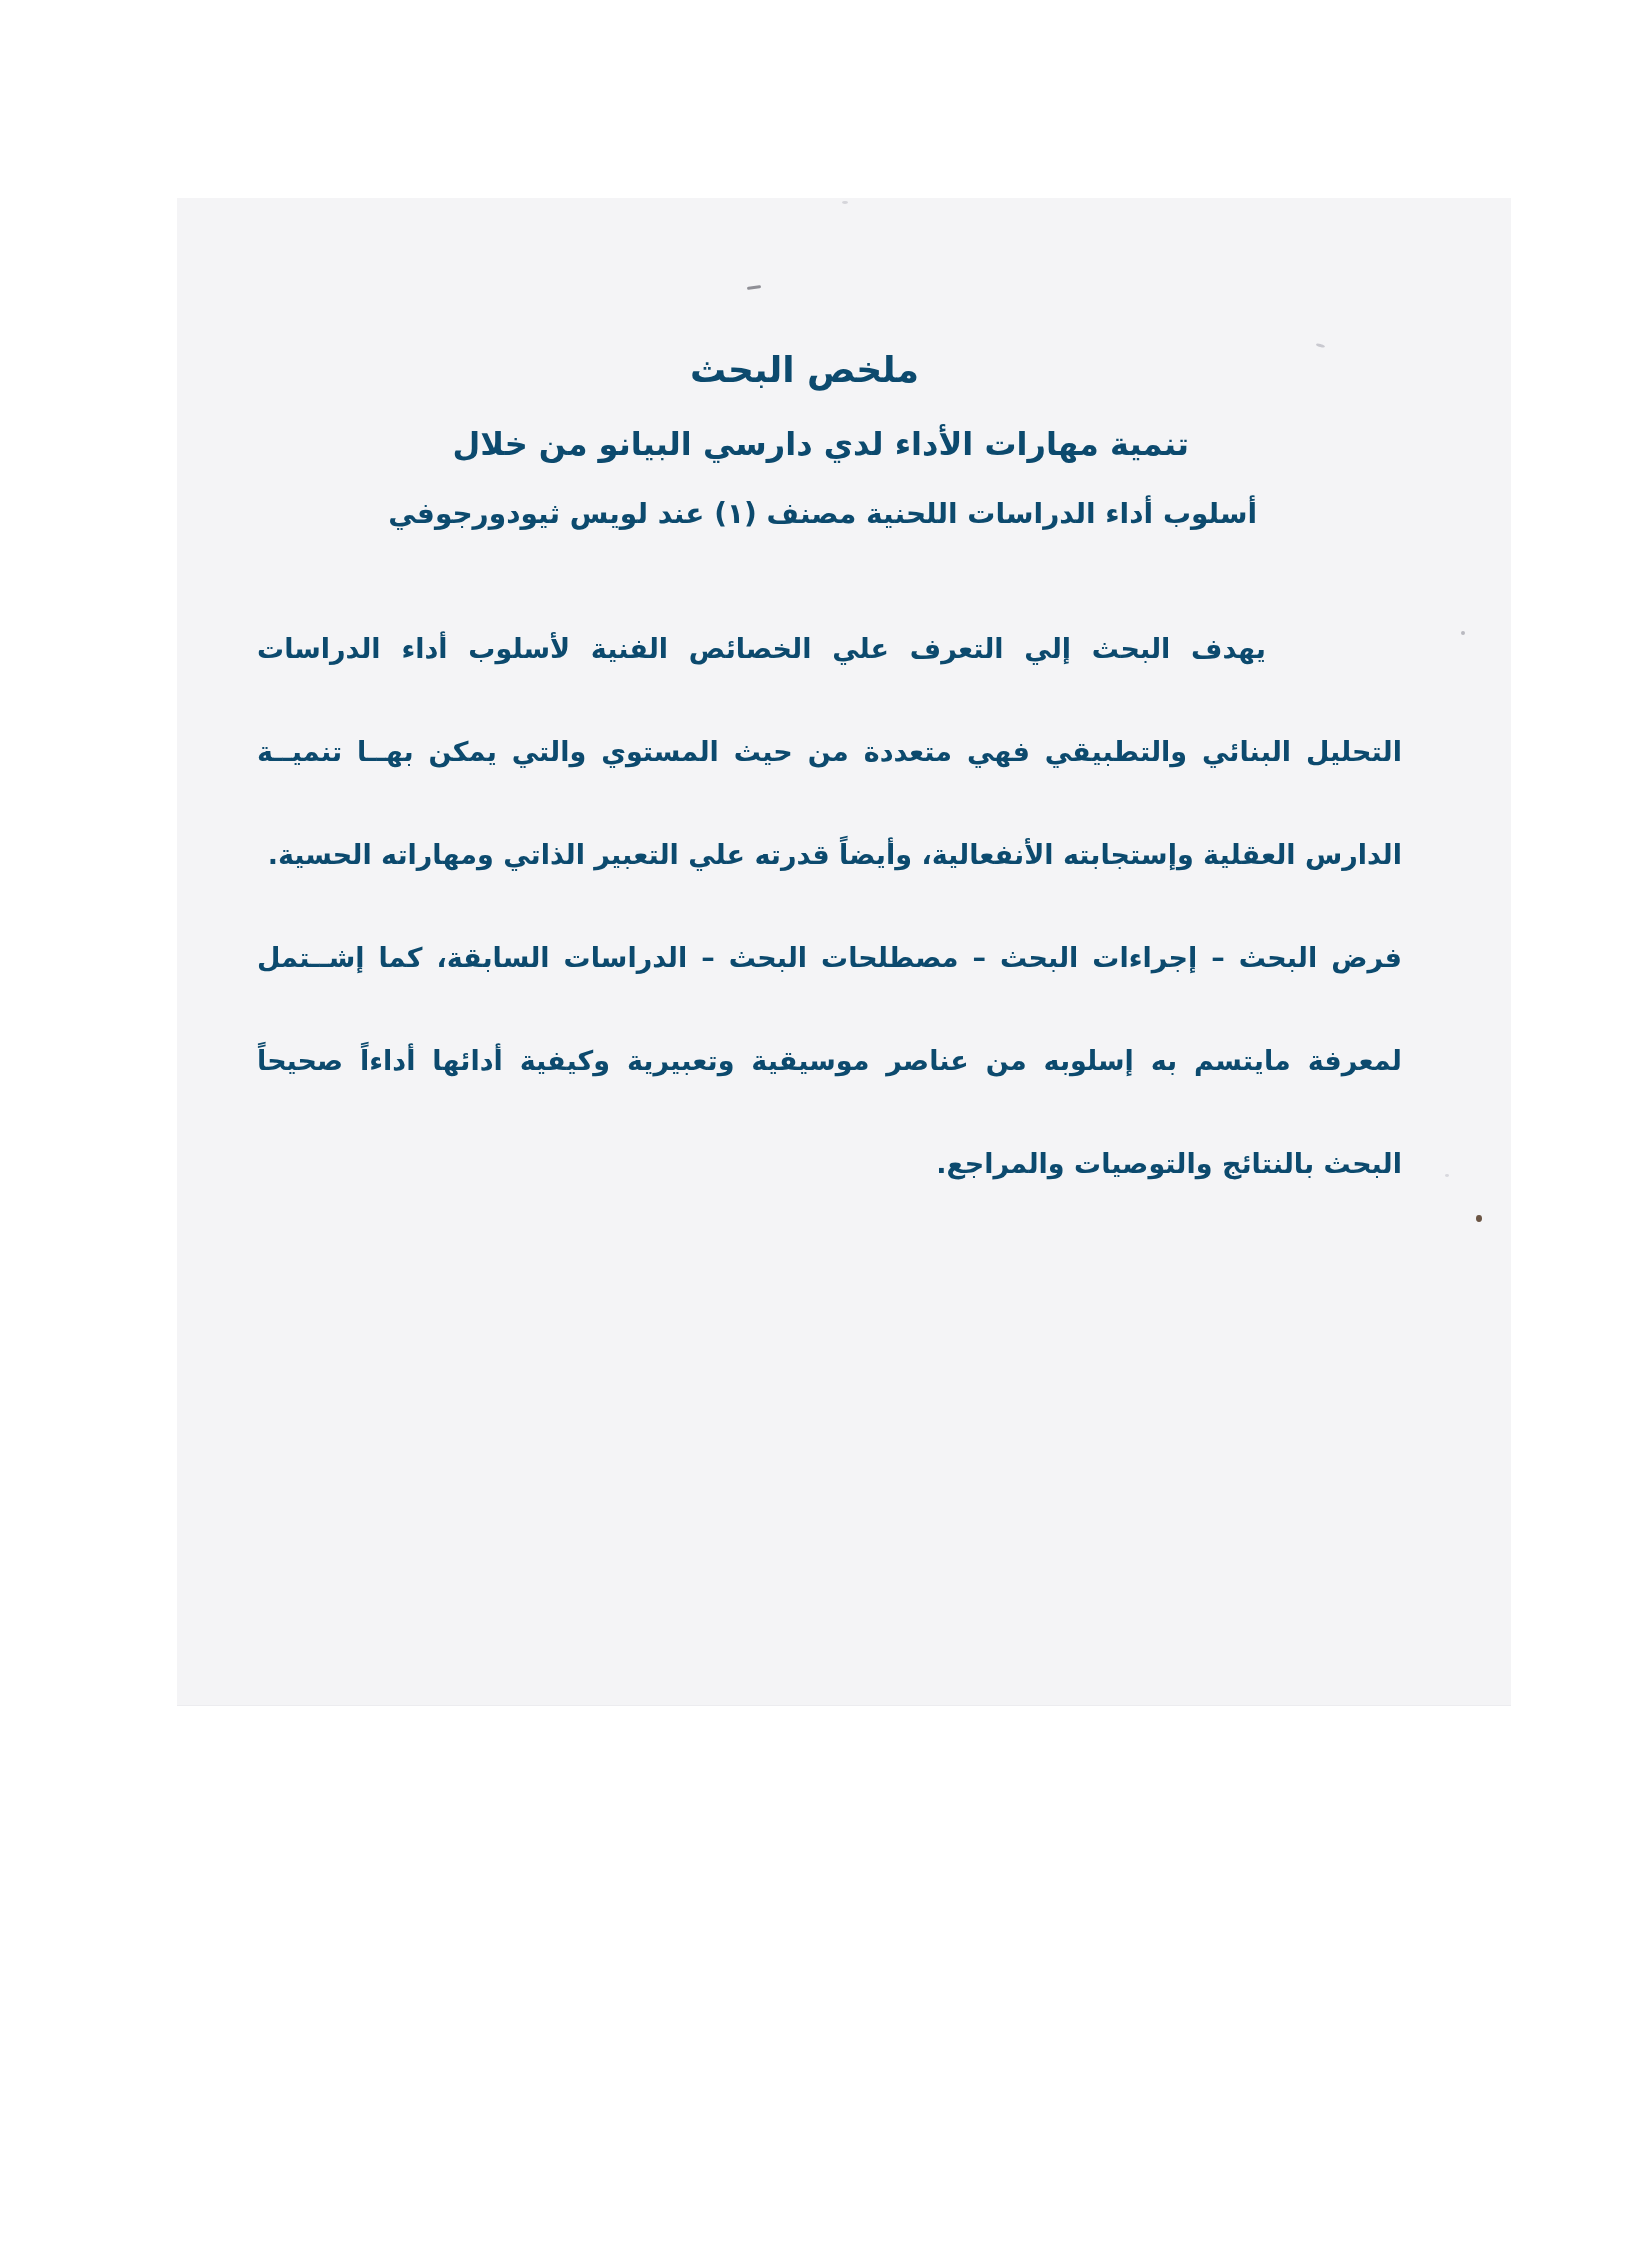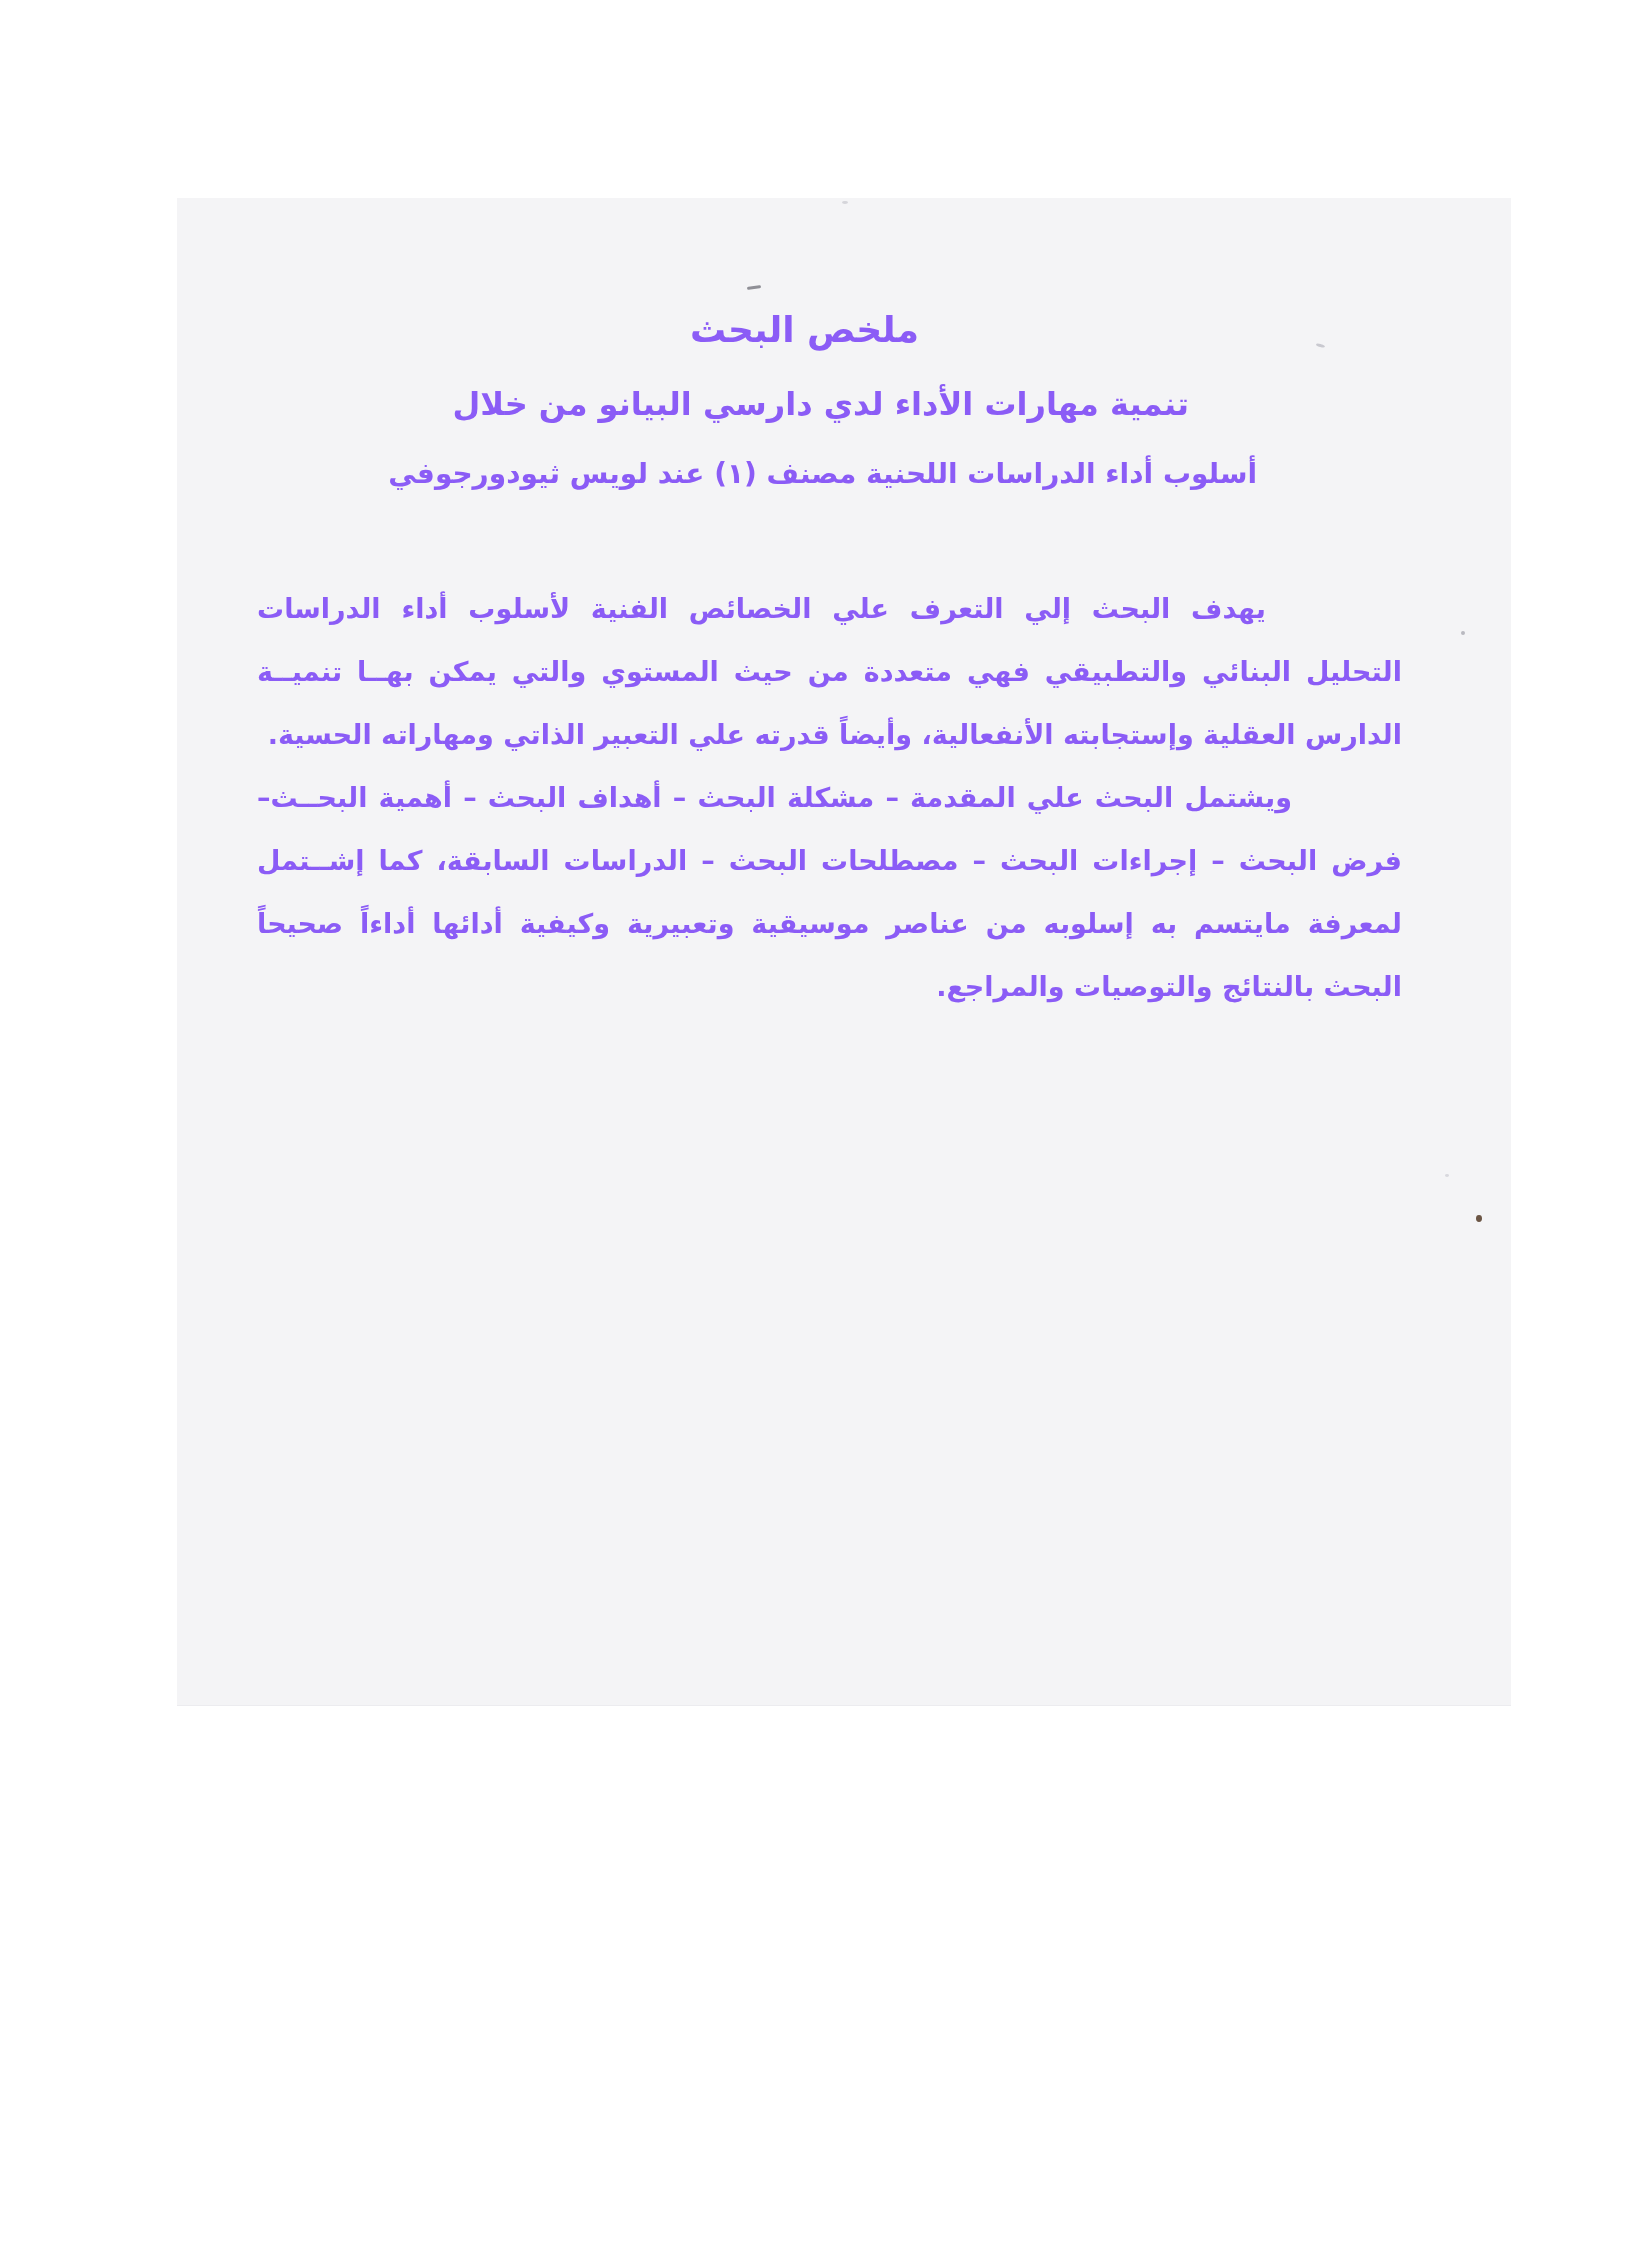--- a/index.html
+++ b/index.html
@@ -18,21 +18,22 @@
   .paper {
     position: absolute;
     left: 177px;
     top: 198px;
     width: 1334px;
     height: 1507px;
     background: #f4f4f6;
     border-bottom: 1.9px solid #ececef;
   }
   .ink {
-    color: #8b5cf6;
+    color: #0c4a6e;
+    margin-top: 40px;
   }
   .doc-title {
     position: absolute;
     left: 257px;
     top: 307px;
     width: 1145px;
     height: 45px;
     line-height: 45px;
     font-size: 36px;
     font-weight: bold;
@@ -126,18 +127,17 @@
 <div class="doc-title ink" lang="ar">ملخص البحث</div>
 
 <div class="doc-subtitle1 ink" lang="ar">تنمية مهارات الأداء لدي دارسي البيانو من خلال</div>
 
 <div class="doc-subtitle2 ink" lang="ar">أسلوب أداء الدراسات اللحنية مصنف (١) عند لويس ثيودورجوفي</div>
 
 <div class="body-block">
   <div class="body-line ink justify indent-a" lang="ar">يهدف البحث إلي التعرف علي الخصائص الفنية لأسلوب أداء الدراسات اللحنيــة</div>
   <div class="body-line ink justify" lang="ar">التحليل البنائي والتطبيقي فهي متعددة من حيث المستوي والتي يمكن بهــا تنميــة قــدرة</div>
   <div class="body-line ink right" lang="ar">الدارس العقلية وإستجابته الأنفعالية، وأيضاً قدرته علي التعبير الذاتي ومهاراته الحسية.</div>
-  <div class="body-line ink justify indent-b" lang="ar">ويشتمل البحث علي المقدمة – مشكلة البحث – أهداف البحث – أهمية البحــث–</div>
   <div class="body-line ink justify" lang="ar">فرض البحث – إجراءات البحث – مصطلحات البحث – الدراسات السابقة، كما إشــتمل</div>
   <div class="body-line ink justify" lang="ar">لمعرفة مايتسم به إسلوبه من عناصر موسيقية وتعبيرية وكيفية أدائها أداءاً صحيحاً وأختتم</div>
   <div class="body-line ink right" lang="ar">البحث بالنتائج والتوصيات والمراجع.</div>
 </div>
 
 
 </body></html>

